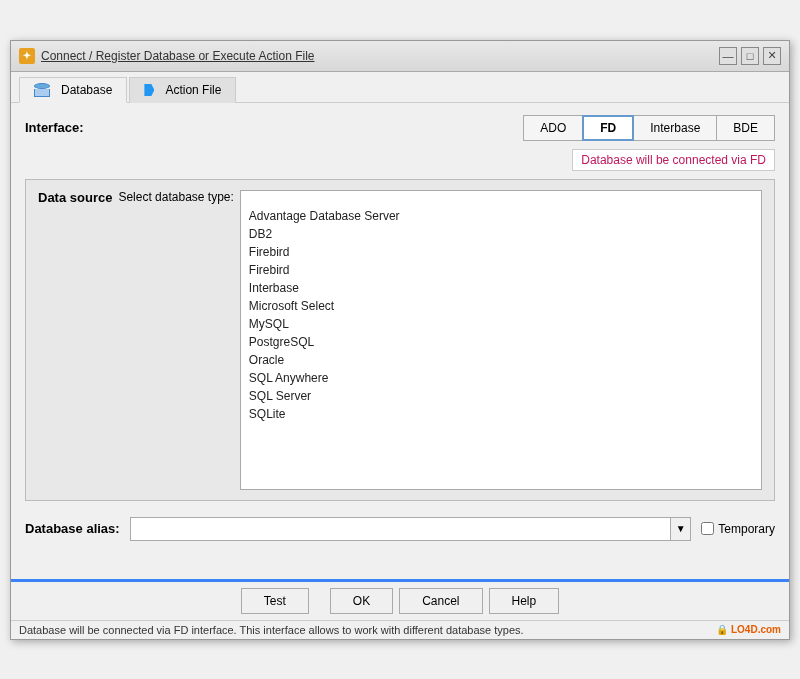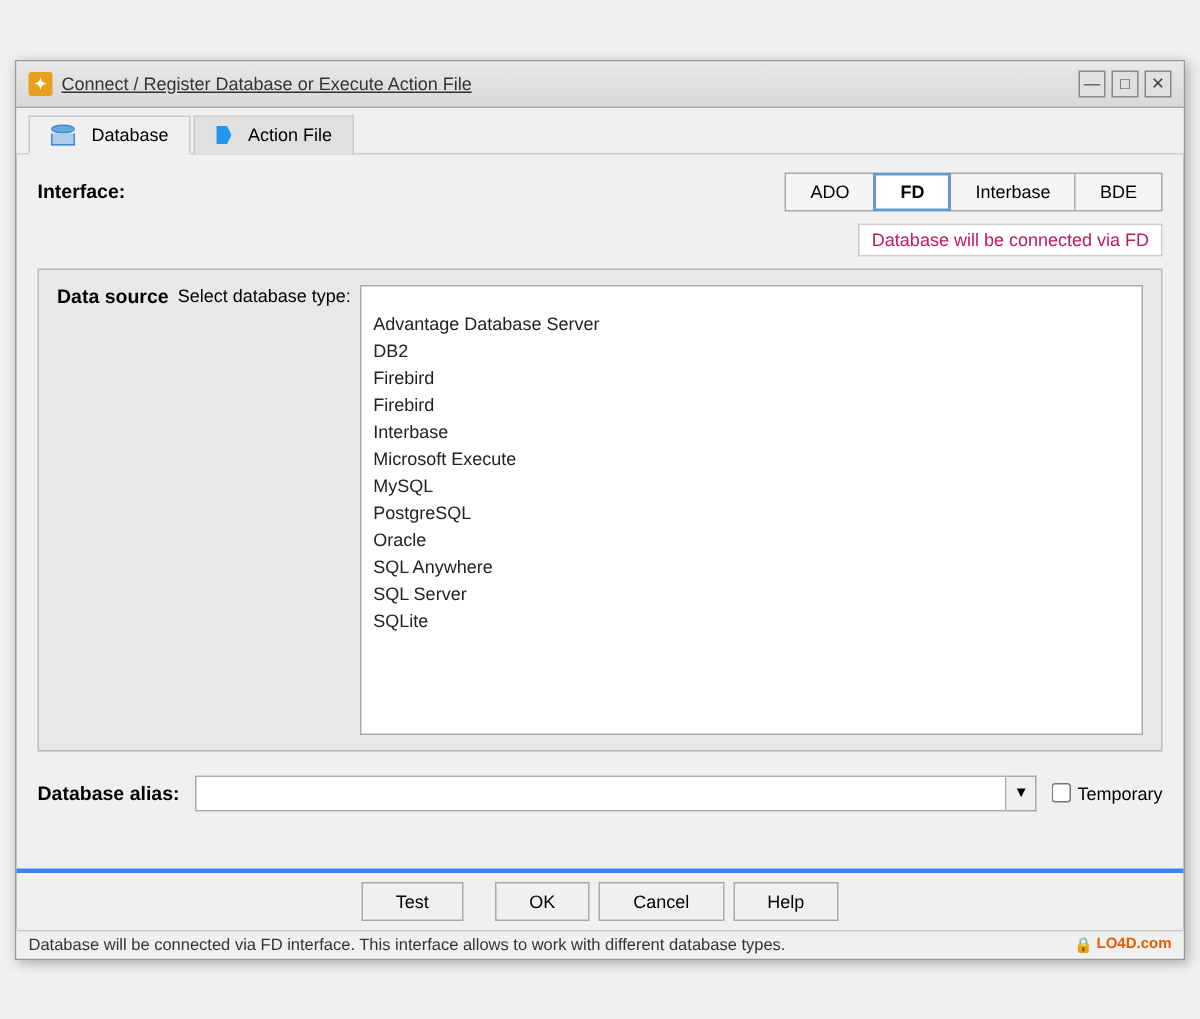--- a/index.html
+++ b/index.html
@@ -342,21 +342,21 @@
 
     <div class="data-source-section">
       <div class="section-title">Data source</div>
       <div class="select-label">Select database type:</div>
       <div class="db-type-list">
         <div class="db-type-item">Advantage Database Server</div>
         <div class="db-type-item">DB2</div>
         <div class="db-type-item">Firebird</div>
         <div class="db-type-item">Firebird</div>
         <div class="db-type-item">Interbase</div>
-        <div class="db-type-item">Microsoft Execute</div>
+        <div class="db-type-item">Microsoft Select</div>
         <div class="db-type-item">MySQL</div>
         <div class="db-type-item">PostgreSQL</div>
         <div class="db-type-item">Oracle</div>
         <div class="db-type-item">SQL Anywhere</div>
         <div class="db-type-item">SQL Server</div>
         <div class="db-type-item">SQLite</div>
       </div>
     </div>
 
     <div class="alias-row">

